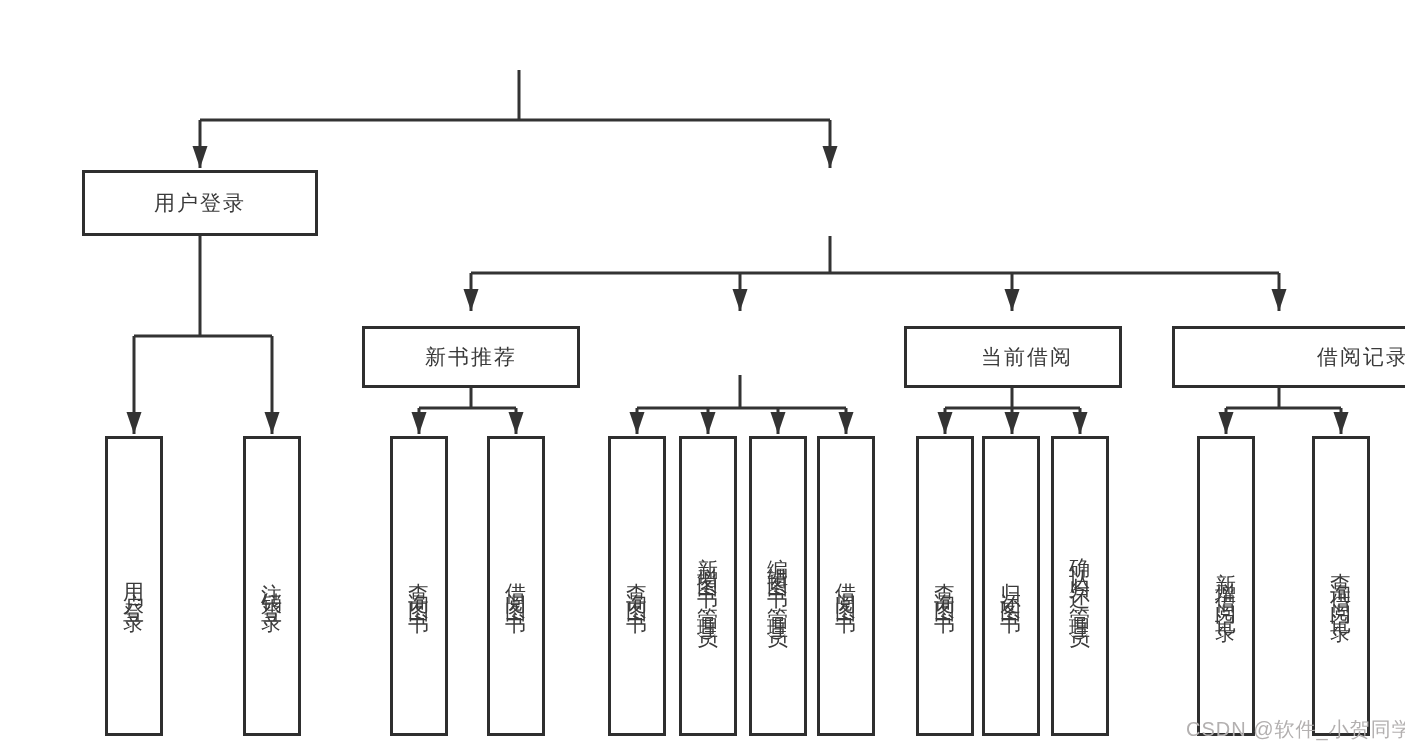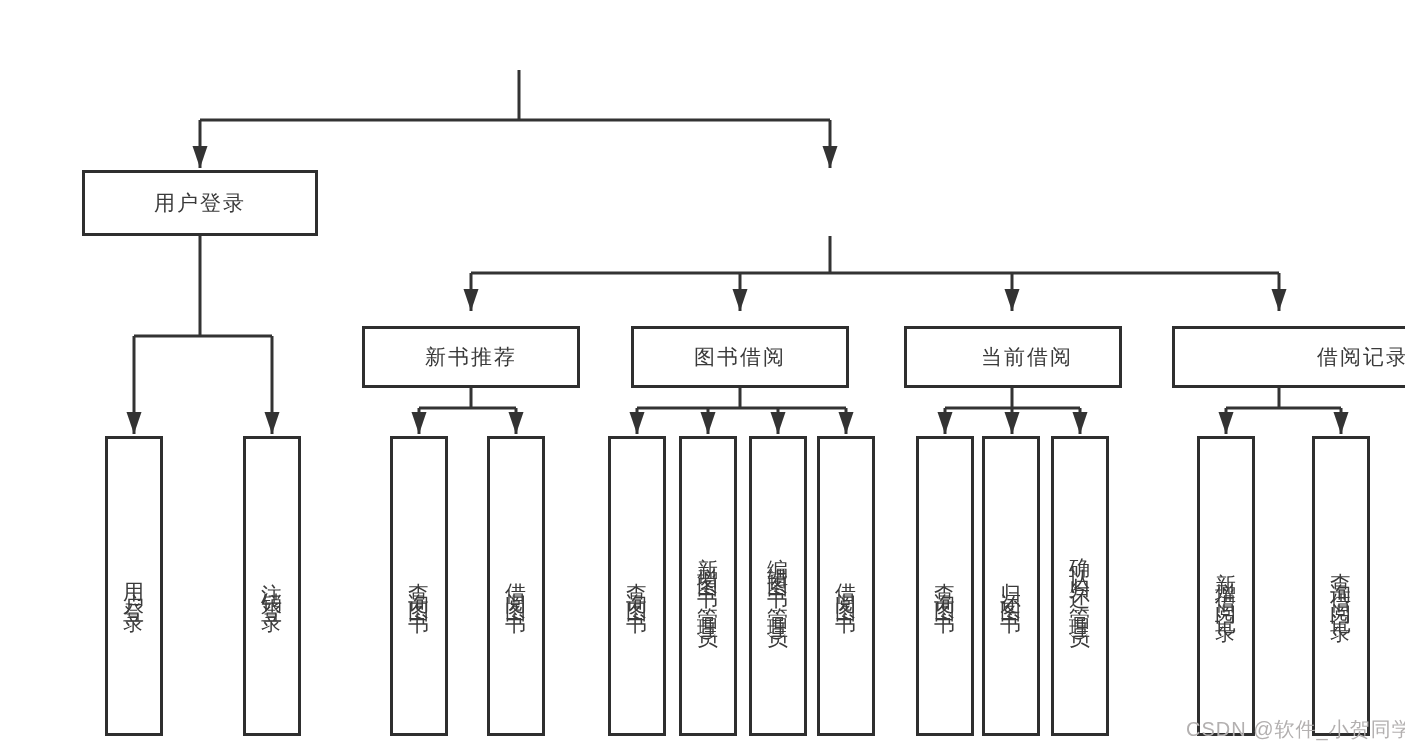--- a/index.html
+++ b/index.html
@@ -122,23 +122,20 @@
   </svg>
 
 
   <div class="node lv2-a">
     <span class="lbl">用户登录</span>
   </div>
 
   <div class="node lv3 lv3-0">
     <span class="lbl">新书推荐</span>
   </div>
-  <div class="node lv3 lv3-1">
-    <span class="lbl">图书借阅</span>
-  </div>
   <div class="node lv3 lv3-2">
     <span class="lbl">当前借阅</span>
   </div>
   <div class="node lv3 lv3-3">
     <span class="lbl">借阅记录</span>
   </div>
 
   <div class="node leaf lf-a0">
     <span class="lbl">用户登录</span>
   </div>

